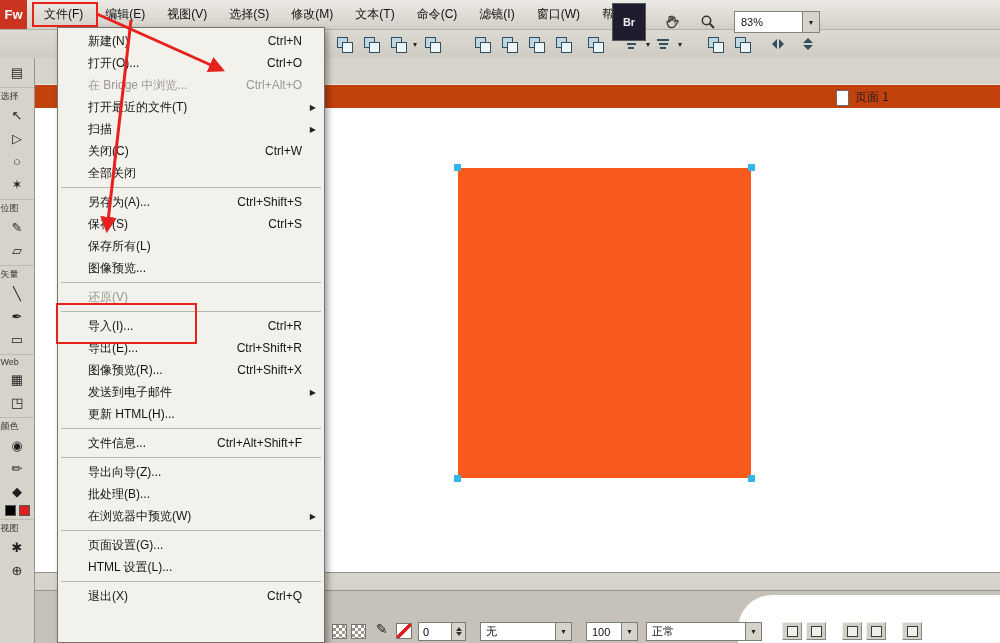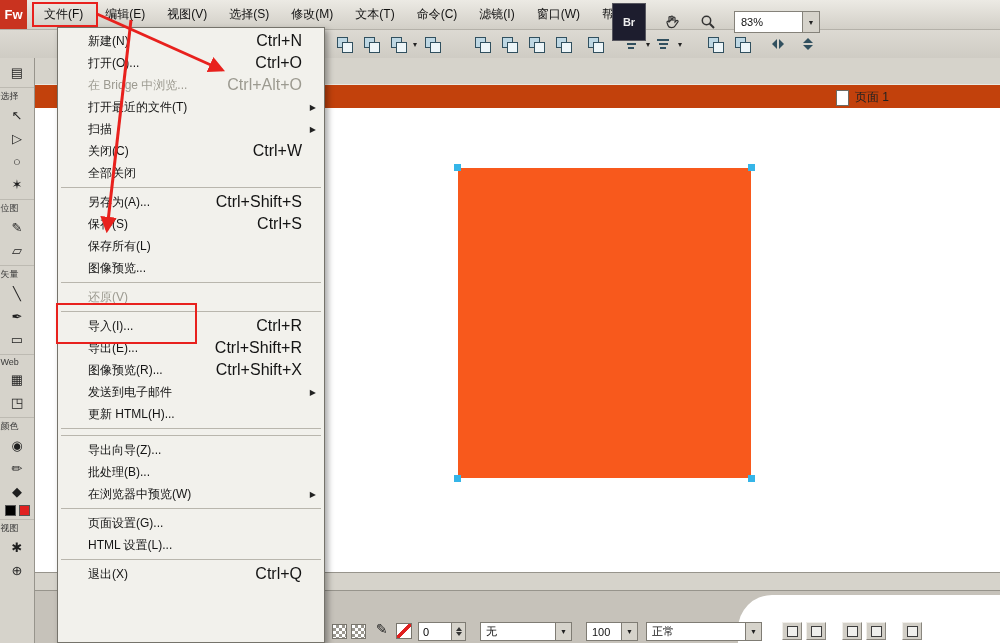--- a/index.html
+++ b/index.html
@@ -89,21 +89,21 @@
   .nbtn{width:20px;height:18px;background:#d2cfc7;border:1px solid;border-color:#f0eee9 #8a877f #8a877f #f0eee9;
         display:flex;align-items:center;justify-content:center;padding:0}
   .nbtn i{display:block;width:9px;height:9px;border:1px solid #3d3d3d;background:#efefec}
 
   
   .fmenu{position:absolute;left:57px;top:27px;width:266px;bottom:0;background:#f2f1ec;
          border:1px solid #75736b;box-shadow:3px 3px 6px rgba(0,0,0,.35);padding:2px 0;
          z-index:40;display:flex;flex-direction:column;overflow:hidden}
   .fitem{height:22px;flex:0 0 auto;display:flex;align-items:center;padding:0 8px 0 30px;
          font-size:12px;color:#141414;position:relative;white-space:nowrap}
-  .fitem .sc{margin-left:auto;padding-right:14px;font-size:16px}
+  .fitem .sc{margin-left:auto;padding-right:14px;font-size:12px}
   .fitem .sub{position:absolute;right:8px;font-size:8px;color:#222}
   .fitem.disabled,.fitem.disabled .sc,.fitem.disabled .sub{color:#9c9a90}
   .fsep{height:1px;background:#b9b6ad;margin:3px 3px;flex:0 0 auto}
 
   
   .annosvg{position:absolute;inset:0;z-index:60;pointer-events:none}
 </style>
 </head>
 <body>
 
@@ -373,20 +373,24 @@
       <div class="fitem">
         <span class="lb">发送到电子邮件</span>
         <span class="sc"></span>
         <span class="sub">▶</span>
       </div>
       <div class="fitem">
         <span class="lb">更新 HTML(H)...</span>
         <span class="sc"></span>
       </div>
       <div class="fsep"></div>
+      <div class="fitem">
+        <span class="lb">文件信息...</span>
+        <span class="sc">Ctrl+Alt+Shift+F</span>
+      </div>
       <div class="fsep"></div>
       <div class="fitem">
         <span class="lb">导出向导(Z)...</span>
         <span class="sc"></span>
       </div>
       <div class="fitem">
         <span class="lb">批处理(B)...</span>
         <span class="sc"></span>
       </div>
       <div class="fitem">

